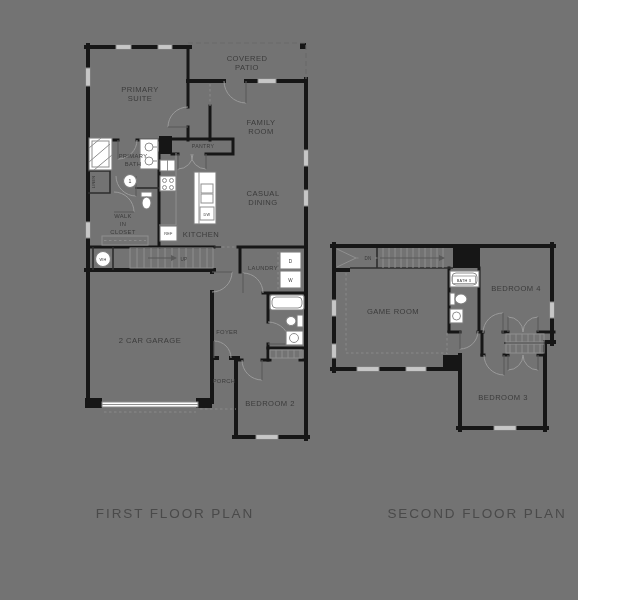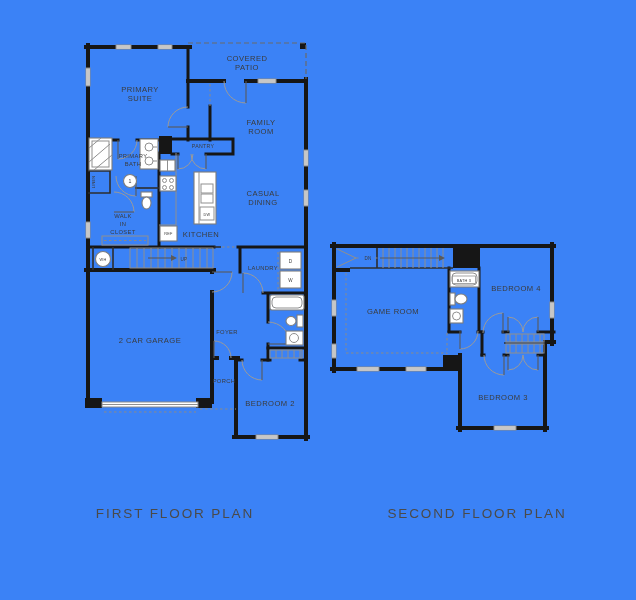--- a/index.html
+++ b/index.html
@@ -1,16 +1,16 @@
 <!DOCTYPE html>
 <html><head>
 <meta charset="utf-8">
 <style>
   html,body{margin:0;padding:0;background:#ffffff;}
-  .sheet{position:relative;width:636px;height:600px;background:#3b82f6;overflow:hidden;
+  .sheet{position:relative;width:578px;height:600px;background:#737373;overflow:hidden;
          font-family:"Liberation Sans",sans-serif;}
   svg{display:block;}
   
   .wx{stroke:#161616;stroke-width:4;fill:none;stroke-linecap:square;}
   .wi{stroke:#161616;stroke-width:3;fill:none;stroke-linecap:square;}
   .wt{stroke:#2e2e2e;stroke-width:1.6;fill:none;}
   .dt{stroke:#8f8f8f;stroke-width:1;fill:none;}
   .door{stroke:#9a9a9a;stroke-width:1;fill:none;}
   .leaf{stroke:#5a5a5a;stroke-width:1.1;fill:none;}
   .dash{stroke:#6a6a6a;stroke-width:1.2;fill:none;stroke-dasharray:5 3;}

